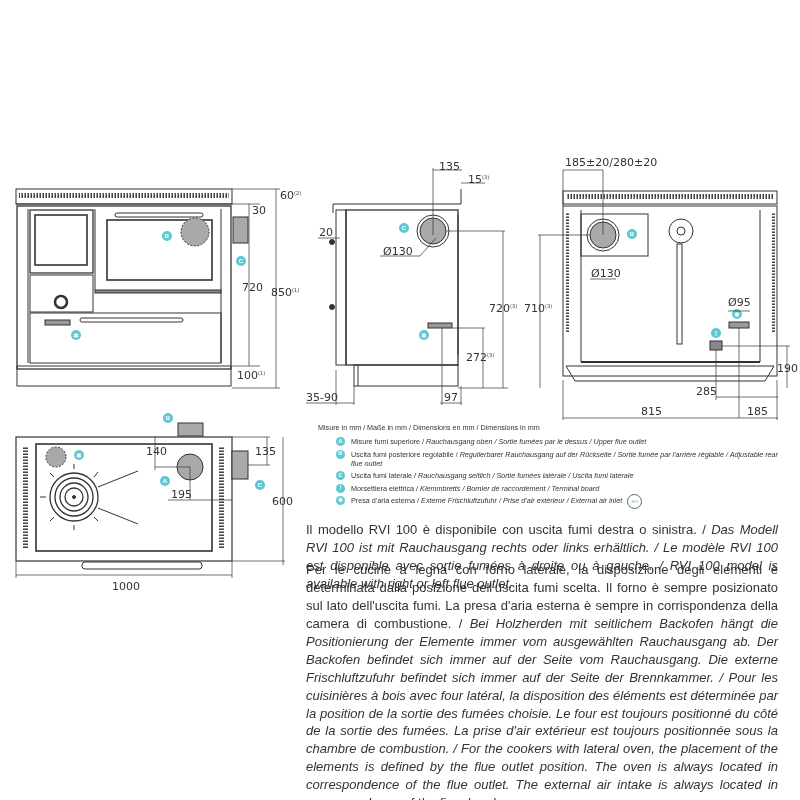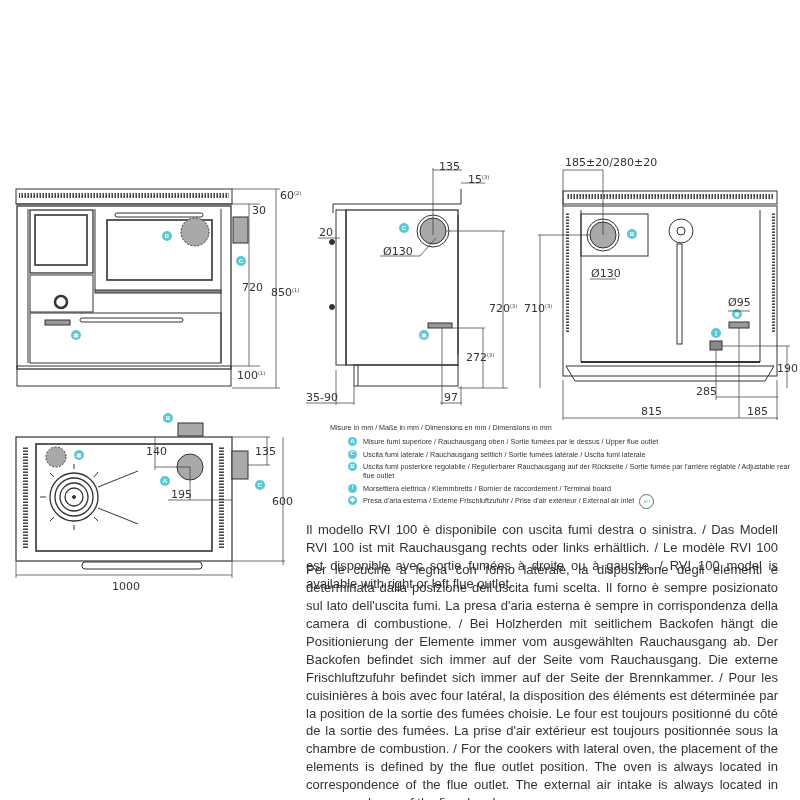--- a/index.html
+++ b/index.html
@@ -1,24 +1,24 @@
 <!DOCTYPE html>
 <html><head>
 <meta charset="utf-8">
 <style>
   html,body{margin:0;padding:0;background:#ffffff;}
   body{width:800px;height:800px;position:relative;overflow:hidden;font-family:"Liberation Sans",sans-serif;color:#333;}
   svg{position:absolute;left:0;top:0;}
   .dim{font-family:"DejaVu Sans",sans-serif;font-size:11px;fill:#333;}
   .sup{font-size:5px;}
-  .legend{position:absolute;left:330px;top:423px;width:470px;font-size:7.2px;line-height:1.3;}
+  .legend{position:absolute;left:318px;top:423px;width:470px;font-size:7.2px;line-height:1.3;}
   .legend .title{margin-bottom:5px;}
   .legend .row{display:flex;align-items:flex-start;margin-left:18px;margin-bottom:3px;}
   .badge{width:9px;height:9px;border-radius:50%;background:#5ec8d2;color:#fff;font-size:6px;font-weight:bold;display:inline-flex;align-items:center;justify-content:center;margin-right:6px;flex:none;}
-  .it{}
+  .it{font-style:italic;}
   .para{position:absolute;left:306px;width:472px;font-size:13px;line-height:1.38;text-align:justify;}
   .airicon{display:inline-flex;width:13px;height:13px;border:1px solid #666;border-radius:50%;margin-left:5px;margin-top:-2px;font-size:4px;color:#5ec8d2;align-items:center;justify-content:center;}
 </style>
 </head>
 <body>
 
 <svg width="800" height="800" viewBox="0 0 800 800">
   <defs>
     <pattern id="grille" width="3" height="6" patternUnits="userSpaceOnUse">
       <rect x="0.5" y="0" width="1.4" height="6" fill="#333"></rect>
@@ -231,26 +231,26 @@
   <text class="dim" x="112" y="590">1000</text>
 </svg>
 
 <div class="legend">
   <div class="title">Misure in mm / Maße in mm / Dimensions en mm / Dimensions in mm</div>
   <div class="row">
     <span class="badge">A</span>
     <span><span>Misure fumi superiore / </span><span class="it">Rauchausgang oben  / Sortie fumées par le dessus / Upper flue outlet</span></span>
   </div>
   <div class="row">
+    <span class="badge">B</span>
+    <span><span>Uscita fumi posteriore regolabile / </span><span class="it">Regulierbarer Rauchausgang auf der Rückseite / Sortie fumée par l'arrière réglable / Adjustable rear flue outlet</span></span>
+  </div>
+  <div class="row">
     <span class="badge">C</span>
     <span><span>Uscita fumi laterale / </span><span class="it">Rauchausgang seitlich  / Sortie fumées latérale / Uscita fumi laterale</span></span>
-  </div>
-  <div class="row">
-    <span class="badge">B</span>
-    <span><span>Uscita fumi posteriore regolabile / </span><span class="it">Regulierbarer Rauchausgang auf der Rückseite / Sortie fumée par l'arrière réglable / Adjustable rear flue outlet</span></span>
   </div>
   <div class="row">
     <span class="badge">!</span>
     <span><span>Morsettiera elettrica / </span><span class="it">Klemmbretts / Bornier de raccordement / Terminal board</span></span>
   </div>
   <div class="row">
     <span class="badge">✱</span>
     <span><span>Presa d'aria esterna / </span><span class="it">Externe Frischluftzufuhr / Prise d'air extérieur / External air inlet</span></span>
     <span class="airicon">AIR</span>
   </div>

